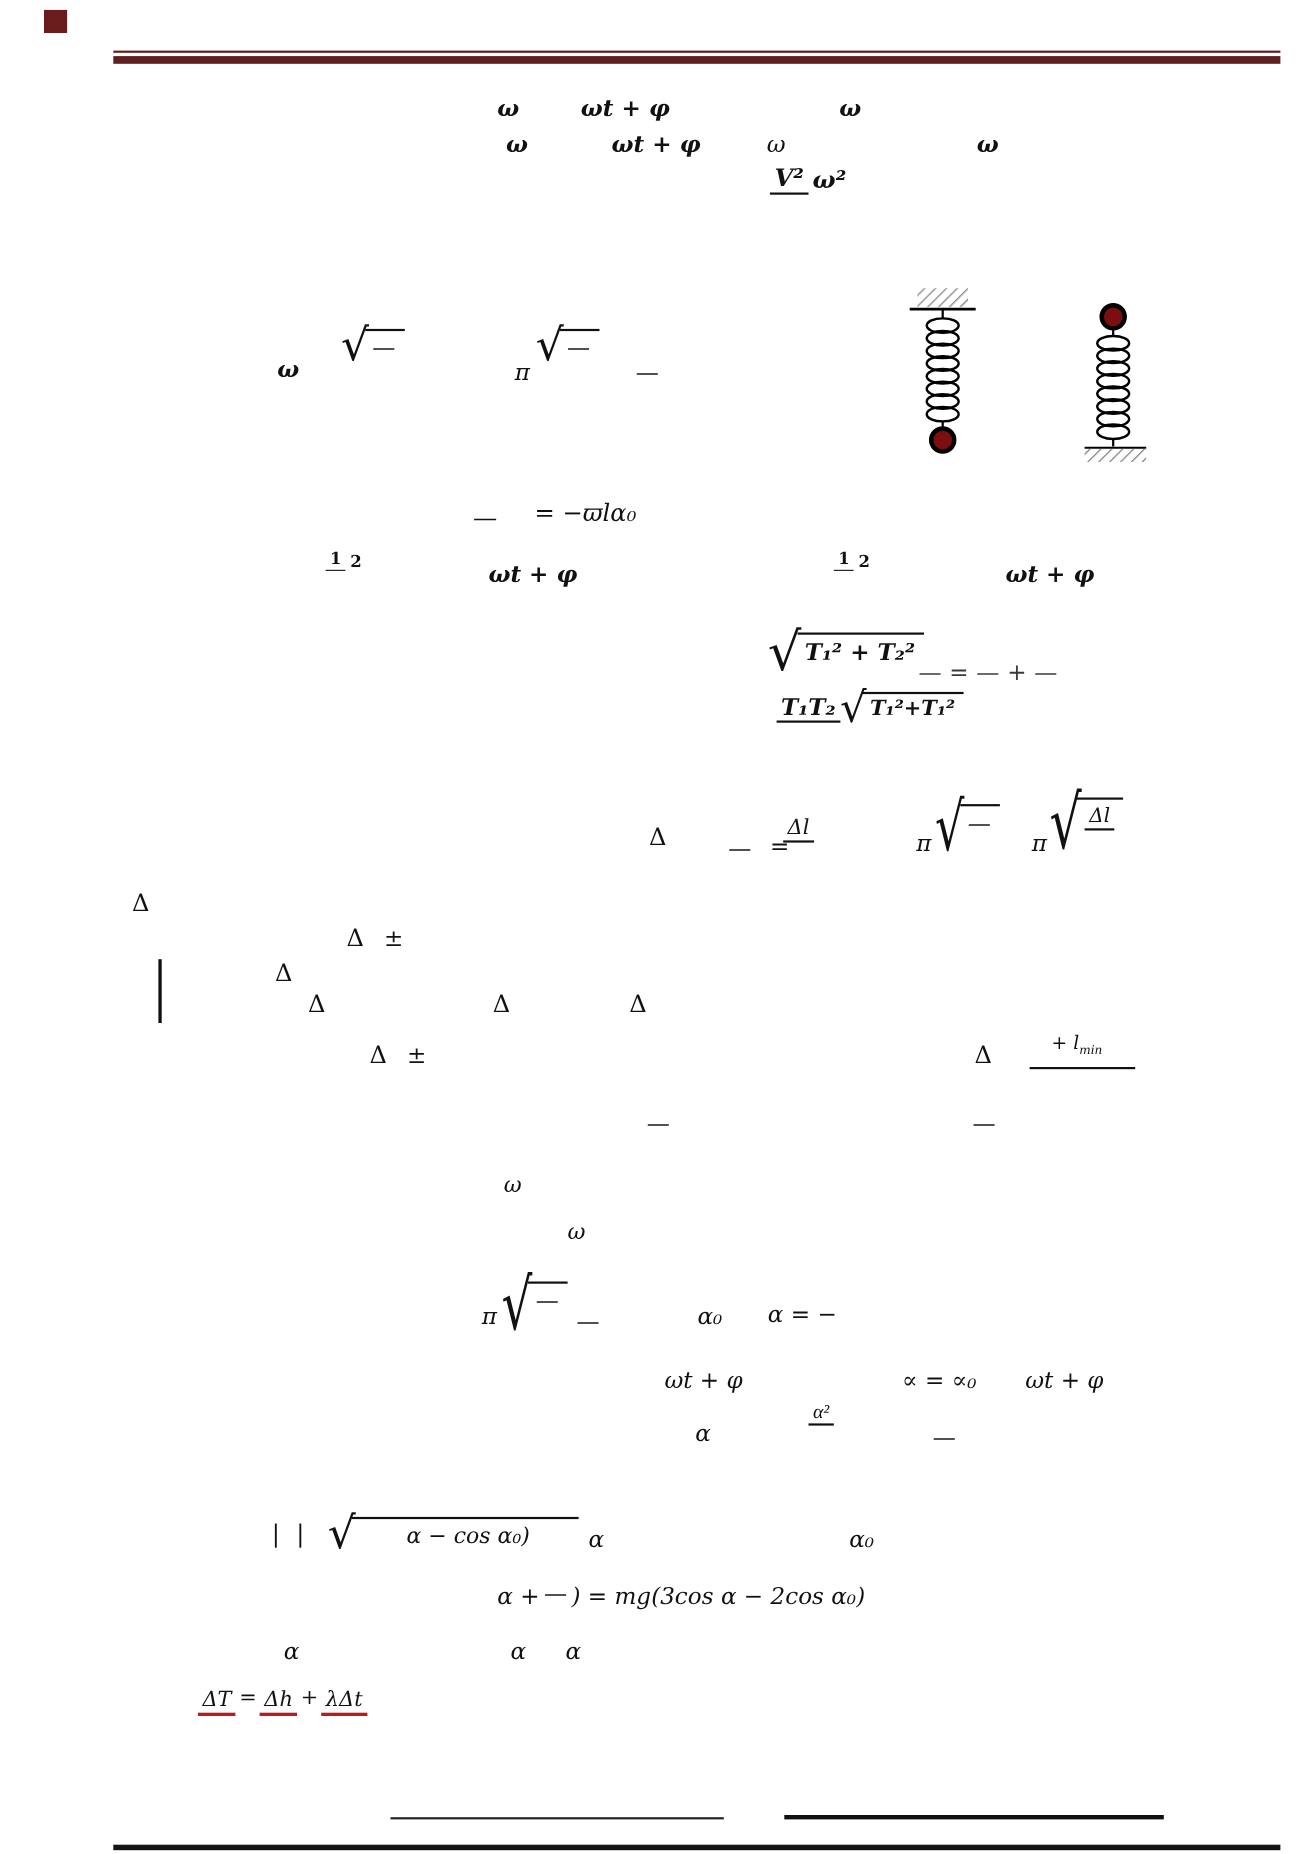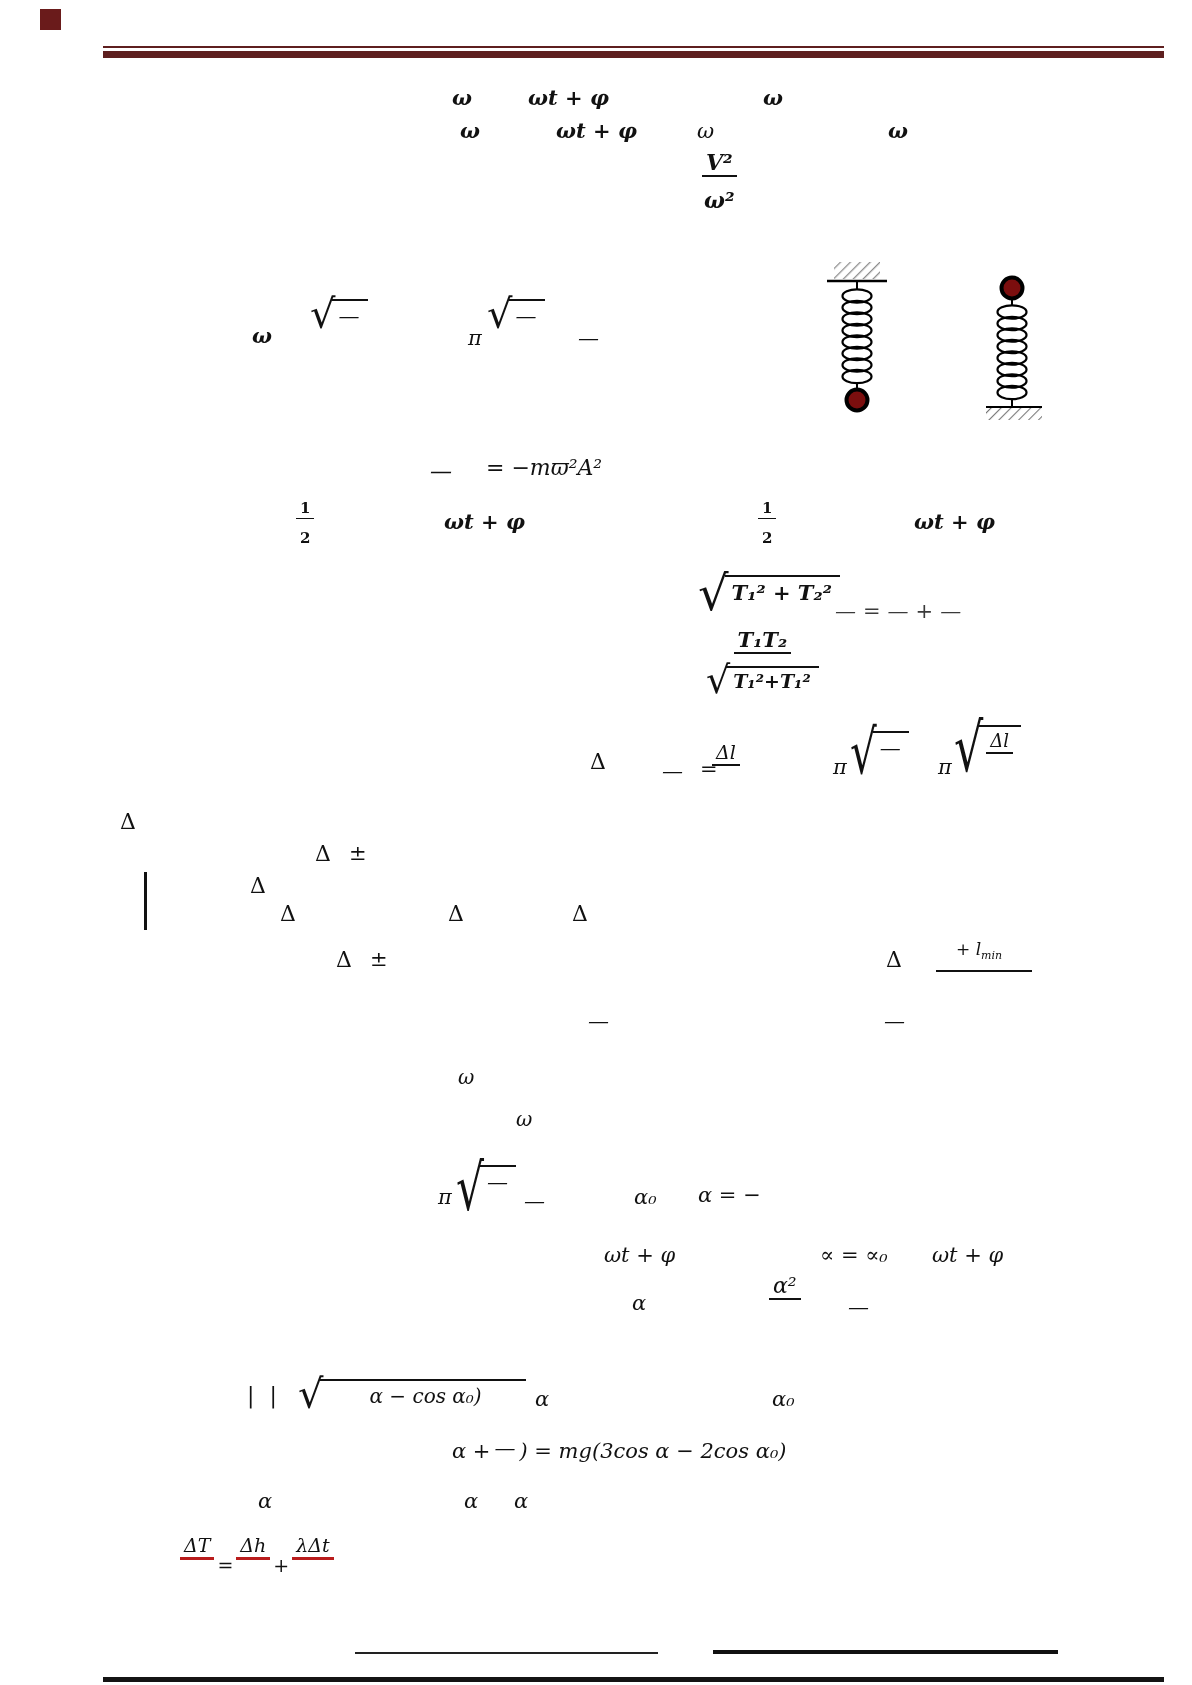--- a/index.html
+++ b/index.html
@@ -3,21 +3,21 @@
 <meta charset="utf-8">
 <style>
   html,body{margin:0;padding:0;background:#fff;}
   #page{position:relative;width:1192px;height:1685px;background:#ffffff;overflow:hidden;
         font-family:"DejaVu Serif","Liberation Serif",serif;color:#111;}
   .m{position:absolute;font-style:italic;font-size:21px;line-height:1.1;white-space:nowrap;color:#111;}
   .b{font-weight:bold;}
   .up{font-style:normal;}
   .gray{color:#3a3a3a;}
   
-  .frac{display:inline-flex;flex-direction:column;align-items:center;line-height:1.05;gap:11px;}
+  .frac{display:inline-flex;flex-direction:row;align-items:center;line-height:1.05;}
   .frac .num{border-bottom:2px solid #111;padding:0 4px 1px;}
   .frac .den{padding:1px 4px 0;}
   .frac .den.empty{height:11px;padding:0;}
   .thickbar .num{border-bottom:3px solid #b91c1c;}
   
   .rad{display:inline-flex;align-items:flex-start;}
   .rsign{font-style:normal;line-height:0.82;margin-right:-4px;font-weight:normal;}
   .rbody{border-top:2.2px solid #111;padding:4px 8px 0 7px;margin-top:1px;}
   .tall{transform:scaleY(1.45);transform-origin:55% 12%;}
   
@@ -108,21 +108,21 @@
         <ellipse cx="42" cy="109.5" rx="14.5" ry="6.6"></ellipse>
       <ellipse cx="42" cy="121" rx="14.5" ry="6.6"></ellipse>
         <ellipse cx="42" cy="132.5" rx="14.5" ry="6.6"></ellipse>
     </g>
     <line x1="42" y1="139" x2="42" y2="146" stroke="#000" stroke-width="2"></line>
     <line x1="16" y1="147" x2="72" y2="147" stroke="#000" stroke-width="1.8"></line>
     <rect x="16" y="148" width="56" height="12" fill="url(#hatch2)"></rect>
   </svg>
 
   <span class="m" style="left:430px;top:460px;font-size:22px;">—</span>
-  <span class="m" style="left:486px;top:456px;font-size:22px;">= −mϖ²A²</span>
+  <span class="m" style="left:486px;top:456px;font-size:22px;">= −ϖlα₀</span>
 
   <span class="m b up" style="left:296px;top:500px;font-size:15px;">
     <span class="frac">
         <span class="num" style="border-bottom-width:1.8px;">1</span>
         <span class="den">2</span>
       </span>
   </span>
   <span class="m b" style="left:444px;top:510px;">ωt + φ</span>
   <span class="m b up" style="left:758px;top:500px;font-size:15px;">
     <span class="frac">
@@ -216,21 +216,21 @@
   </span>
   <span class="m" style="left:524px;top:1190px;">—</span>
   <span class="m" style="left:634px;top:1186px;">α₀</span>
   <span class="m" style="left:698px;top:1184px;">α = −</span>
 
   <span class="m" style="left:604px;top:1244px;">ωt + φ</span>
   <span class="m" style="left:820px;top:1244px;">∝ = ∝₀</span>
   <span class="m" style="left:932px;top:1244px;">ωt + φ</span>
 
   <span class="m" style="left:632px;top:1292px;">α</span>
-  <span class="m" style="left:769px;top:1274px;font-size:22px;">
+  <span class="m" style="left:735px;top:1274px;font-size:18px;font-family:Liberation Serif, serif;">
     <span class="frac">
         <span class="num">α²</span>
         <span class="den empty"></span>
       </span>
   </span>
   <span class="m" style="left:848px;top:1296px;">—</span>
 
 
   <span class="m up" style="left:247px;top:1384px;font-size:22px;letter-spacing:4px;">| |</span>
   <span class="m" style="left:298px;top:1378px;">

